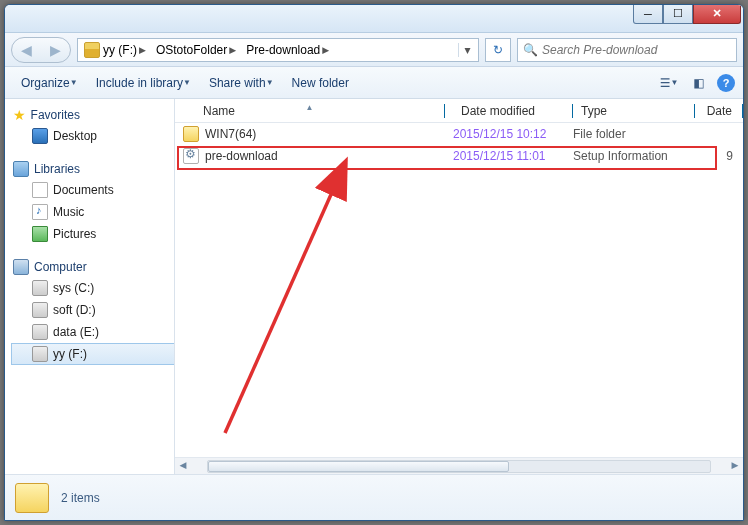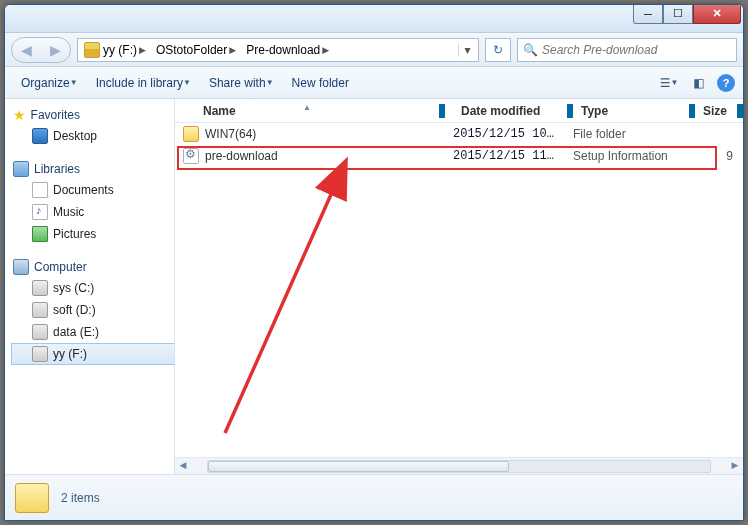--- a/index.html
+++ b/index.html
@@ -178,35 +178,35 @@
   
   .listpane {
     flex:1; display:flex; flex-direction:column;
     overflow:hidden; background:#fff; position:relative;
   }
   .colhead {
     height:24px; border-bottom:1px solid #e2e8ef;
     display:flex; align-items:center;
     font-size:12px; color:#333;
   }
-  .colhead .col { padding:0 8px; border-right:6px solid #0369a1; position:relative;font-weight:bold; }
+  .colhead .col { padding:0 8px; border-right:1px solid #0369a1; position:relative; }
   .col-name{ width:270px; padding-left:28px !important; }
   .col-date{ width:120px;margin-left:8px; }
   .col-type{ width:122px; }
   .col-size{ flex:1; text-align:right; padding-right:10px !important; }
   .sort-arrow { position:absolute; left:50%; top:-1px; transform:translateX(-50%); font-size:8px; color:#6a85a0; }
 
   .rows { position:relative; flex:1; }
   .row {
     height:22px; display:flex; align-items:center;
     font-size:12px; color:#333;
   }
   .row .cell { padding:0 8px; overflow:hidden; white-space:nowrap; text-overflow:ellipsis; }
   .c-name{ width:270px; display:flex; align-items:center; gap:6px; padding-left:8px !important; }
-  .c-date{ width:120px; color:#0f172a;font-family:Liberation Mono, monospace; }
+  .c-date{ width:120px; color:#8b5cf6; }
   .c-type{ width:122px; color:#555; }
   .c-size{ flex:1; text-align:right; padding-right:10px !important; color:#555; }
   .ic-inf { width:16px; height:16px; border:1px solid #b0b0b0; background:#fff; border-radius:2px; position:relative; }
   .ic-inf::after{content:"⚙"; position:absolute; left:1px; top:-2px; font-size:12px; color:#6a85a0;}
 
   .highlight-box {
     position:absolute; left:2px; top:23px; width:540px; height:24px;
     border:2.5px solid #e03030; pointer-events:none;
   }
 
@@ -363,21 +363,21 @@
           <span>Name</span>
           <span class="sort-arrow">▲</span>
         </div>
         <div class="col col-date">
           <span>Date modified</span>
         </div>
         <div class="col col-type">
           <span>Type</span>
         </div>
         <div class="col col-size">
-          <span>Size</span>
+          <span>Date</span>
         </div>
       </div>
 
       <div class="rows">
         <div class="row">
           <div class="cell c-name">
             <span class="ic ic-folder"></span>
             <span>WIN7(64)</span>
           </div>
           <div class="cell c-date">2015/12/15 10:12</div>

